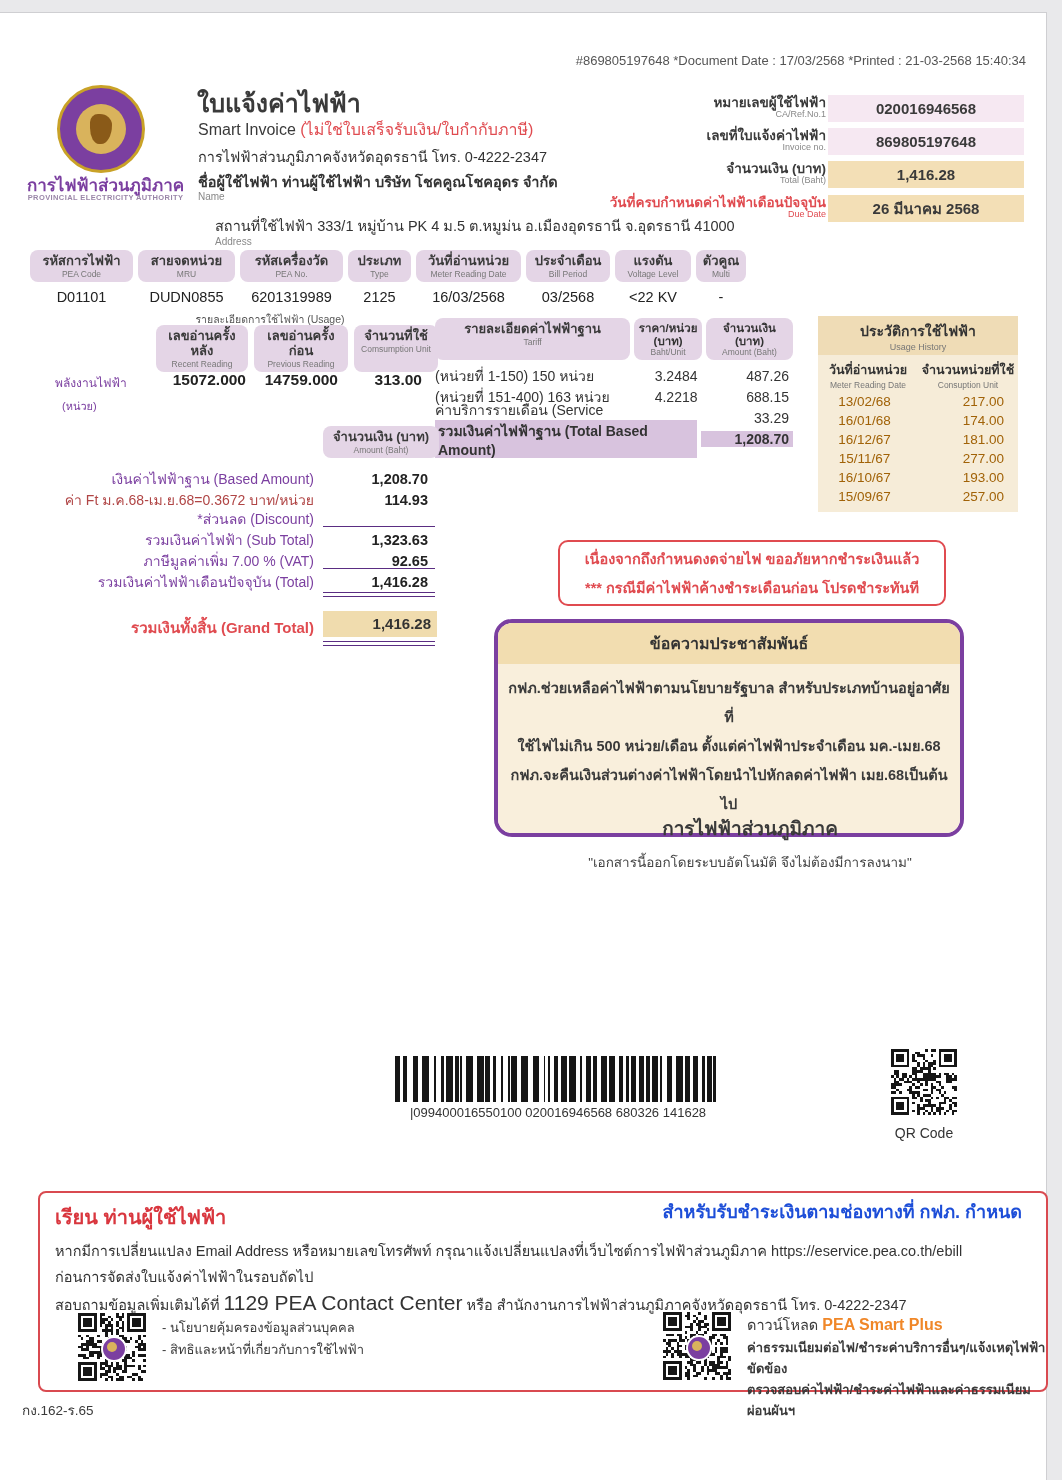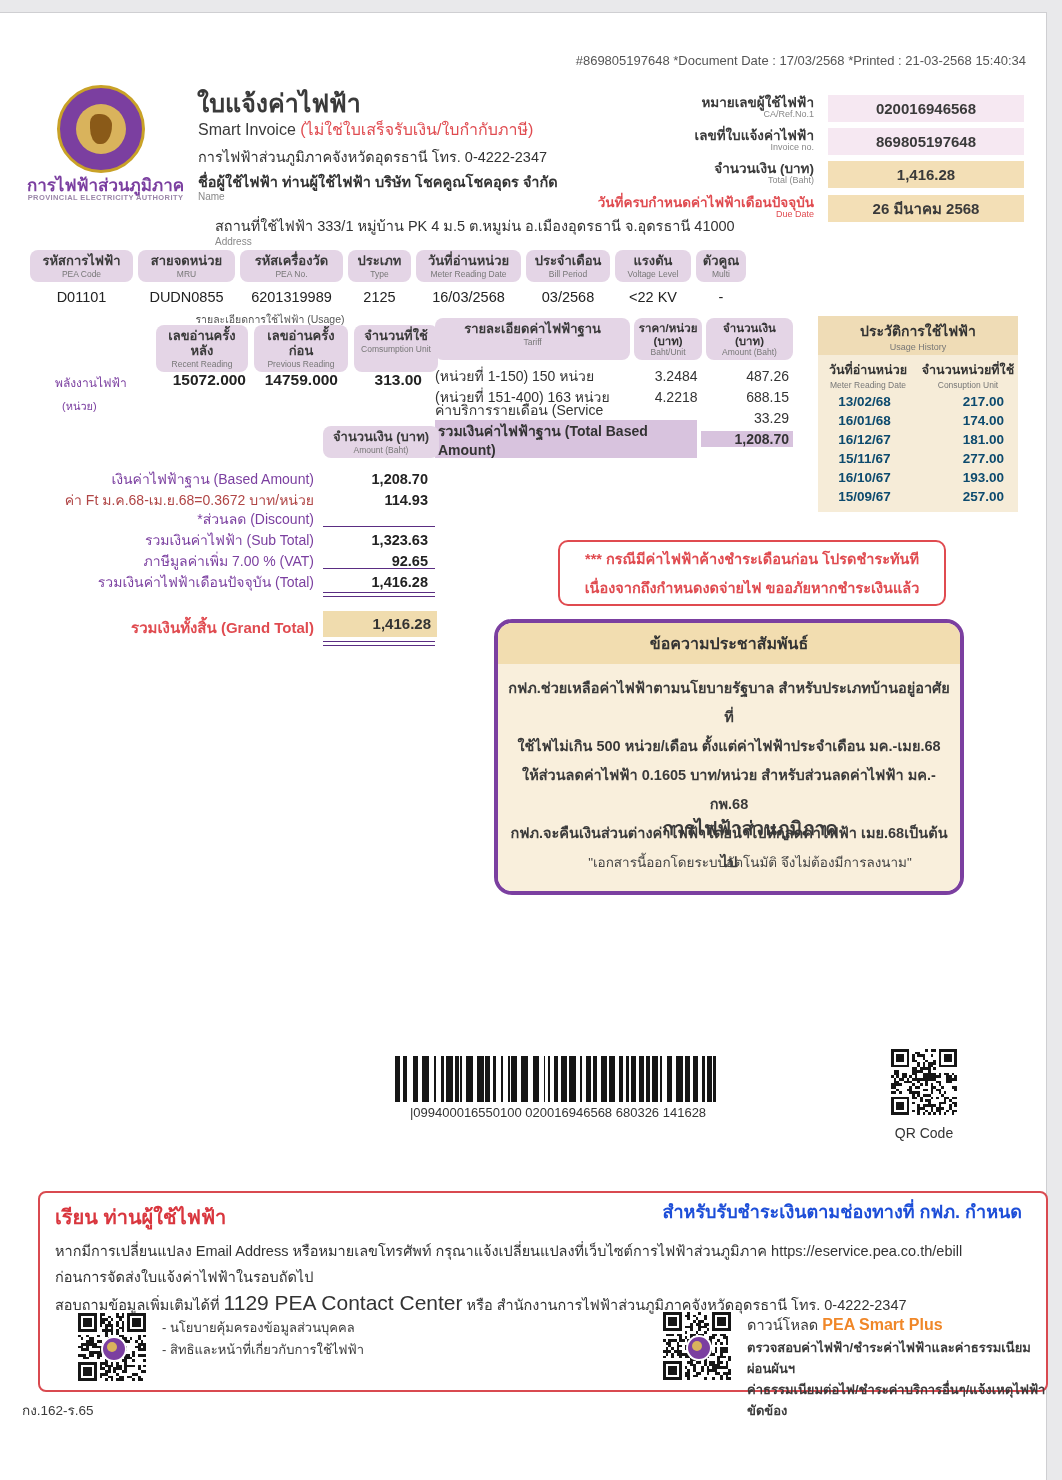--- a/index.html
+++ b/index.html
@@ -19,21 +19,21 @@
   .doc-title{left:197px;top:70px;font-size:25px;font-weight:bold;color:#3a3a3a;}
   .doc-sub{left:198px;top:104px;font-size:16px;color:#3a3a3a;}
   .doc-sub .red-note{color:#e04b50;}
   .office-line{left:198px;top:132px;font-size:14.5px;}
   .cust-line{left:198px;top:157px;font-size:14.5px;font-weight:bold;}
   .cust-sub{left:198px;top:178px;font-size:10px;color:#888;}
   .addr-line{left:215px;top:201px;font-size:14.5px;}
   .addr-sub{left:215px;top:223px;font-size:10px;color:#888;}
   
   .ref-row{right:22px;width:520px;height:30px;display:flex;align-items:center;}
-  .ref-lbls{flex:1;text-align:right;padding-right:14px;line-height:1.1;}
+  .ref-lbls{flex:1;text-align:right;padding-right:2px;line-height:1.1;}
   .ref-l1{font-size:13.5px;font-weight:bold;color:#3a3a3a;}
   .ref-l2{font-size:9px;color:#888;}
   .ref-row.red .ref-l1,.ref-row.red .ref-l2{color:#e04b50;}
   .ref-box{width:196px;height:27px;line-height:27px;text-align:center;font-size:15px;font-weight:bold;color:#3a3a3a;}
   .tone-pink{background:#f6e8f2;}
   .tone-tan{background:#f3dfb6;}
   
   .meta{left:30px;top:237px;display:flex;gap:5px;align-items:flex-end;}
   .pill{background:#e4d5e6;border-radius:8px;text-align:center;padding:4px 2px 3px;}
   .pill .th{font-size:13px;font-weight:bold;color:#3a3a3a;line-height:1.15;}
@@ -60,21 +60,21 @@
   .trf-total .trf-amt{background:#d8c3de;font-weight:bold;}
   
   .hist{left:818px;top:303px;width:200px;background:#f6ecd8;padding-bottom:4px;}
   .hist-title{background:#efdcb6;text-align:center;padding:4px 0 3px;}
   .hist-title .th{font-size:14px;font-weight:bold;}
   .hist-title .en{font-size:9px;color:#777;}
   .hist-cols{display:flex;text-align:center;padding:5px 0 4px;}
   .hist-cols>div{flex:1;}
   .hist-cols .th{font-size:12.5px;font-weight:bold;}
   .hist-cols .en{font-size:8.5px;color:#777;}
-  .hist-row{display:flex;height:19px;font-size:13.5px;font-weight:bold;color:#0c4a6e;}
+  .hist-row{display:flex;height:19px;font-size:13.5px;font-weight:normal;color:#a16207;}
   .hist-row .d{flex:1;text-align:center;}
   .hist-row .v{flex:1;text-align:right;padding-right:14px;}
   
   .sum-head{left:323px;top:413px;width:112px;}
   .sum-row{left:30px;width:406px;height:21px;display:flex;align-items:center;}
   .sum-lbl{width:284px;text-align:right;font-size:14px;color:#7b3fa0;}
   .sum-lbl.red{color:#b04545;}
   .sum-val{width:114px;text-align:right;padding-right:6px;font-size:14.5px;color:#222;font-weight:bold;}
   .uline{left:323px;width:112px;height:0;border-top:1.5px solid #5a2d82;}
   .gt-lbl{left:30px;top:603px;width:284px;text-align:right;font-size:15px;font-weight:bold;color:#e04b50;}
@@ -364,30 +364,29 @@
       <div class="sum-val">1,416.28</div>
     </div>
   <div class="abs uline" style="top:579px"></div>
   <div class="abs uline" style="top:583px"></div>
   <div class="abs gt-lbl">รวมเงินทั้งสิ้น (Grand Total)</div>
   <div class="abs gt-box">1,416.28</div>
   <div class="abs uline" style="top:628px"></div>
   <div class="abs uline" style="top:632px"></div>
 
   <div class="abs warn">
+    <div>เนื่องจากถึงกำหนดงดจ่ายไฟ ขออภัยหากชำระเงินแล้ว</div>
     <div>*** กรณีมีค่าไฟฟ้าค้างชำระเดือนก่อน โปรดชำระทันที</div>
-    <div>เนื่องจากถึงกำหนดงดจ่ายไฟ ขออภัยหากชำระเงินแล้ว</div>
   </div>
 
   <div class="abs ann">
     <div class="ann-head">ข้อความประชาสัมพันธ์</div>
     <div class="ann-body">
       <div>กฟภ.ช่วยเหลือค่าไฟฟ้าตามนโยบายรัฐบาล สำหรับประเภทบ้านอยู่อาศัยที่</div>
       <div>ใช้ไฟไม่เกิน 500 หน่วย/เดือน ตั้งแต่ค่าไฟฟ้าประจำเดือน มค.-เมย.68</div>
-      <div>ให้ส่วนลดค่าไฟฟ้า 0.1605 บาท/หน่วย สำหรับส่วนลดค่าไฟฟ้า มค.-กพ.68</div>
       <div>กฟภ.จะคืนเงินส่วนต่างค่าไฟฟ้าโดยนำไปหักลดค่าไฟฟ้า เมย.68เป็นต้นไป</div>
     </div>
   </div>
 
   <div class="abs sig-org">การไฟฟ้าส่วนภูมิภาค</div>
   <div class="abs sig-note">"เอกสารนี้ออกโดยระบบอัตโนมัติ จึงไม่ต้องมีการลงนาม"</div>
 
   <div class="barcode">
       <i style="left:0.00%;width:1.58%"></i>
       <i style="left:2.32%;width:1.48%"></i>
@@ -1074,18 +1073,18 @@
         <rect x="18" y="24" width="1" height="1"></rect>
         <rect x="21" y="24" width="1" height="1"></rect>
         <rect x="23" y="24" width="1" height="1"></rect>
         <rect x="24" y="24" width="1" height="1"></rect>
       </svg>
     </div>
   <div class="abs nr-app">
     <span>ดาวน์โหลด </span><span class="orange">PEA Smart Plus</span>
   </div>
   <div class="abs nr-lines">
+    <div>ค่าธรรมเนียมต่อไฟ/ชำระค่าบริการอื่นๆ/แจ้งเหตุไฟฟ้าขัดข้อง</div>
     <div>ตรวจสอบค่าไฟฟ้า/ชำระค่าไฟฟ้าและค่าธรรมเนียมผ่อนผันฯ</div>
-    <div>ค่าธรรมเนียมต่อไฟ/ชำระค่าบริการอื่นๆ/แจ้งเหตุไฟฟ้าขัดข้อง</div>
   </div>
 
   <div class="abs form-code">กง.162-ร.65</div>
 </div>
 
 </body></html>

